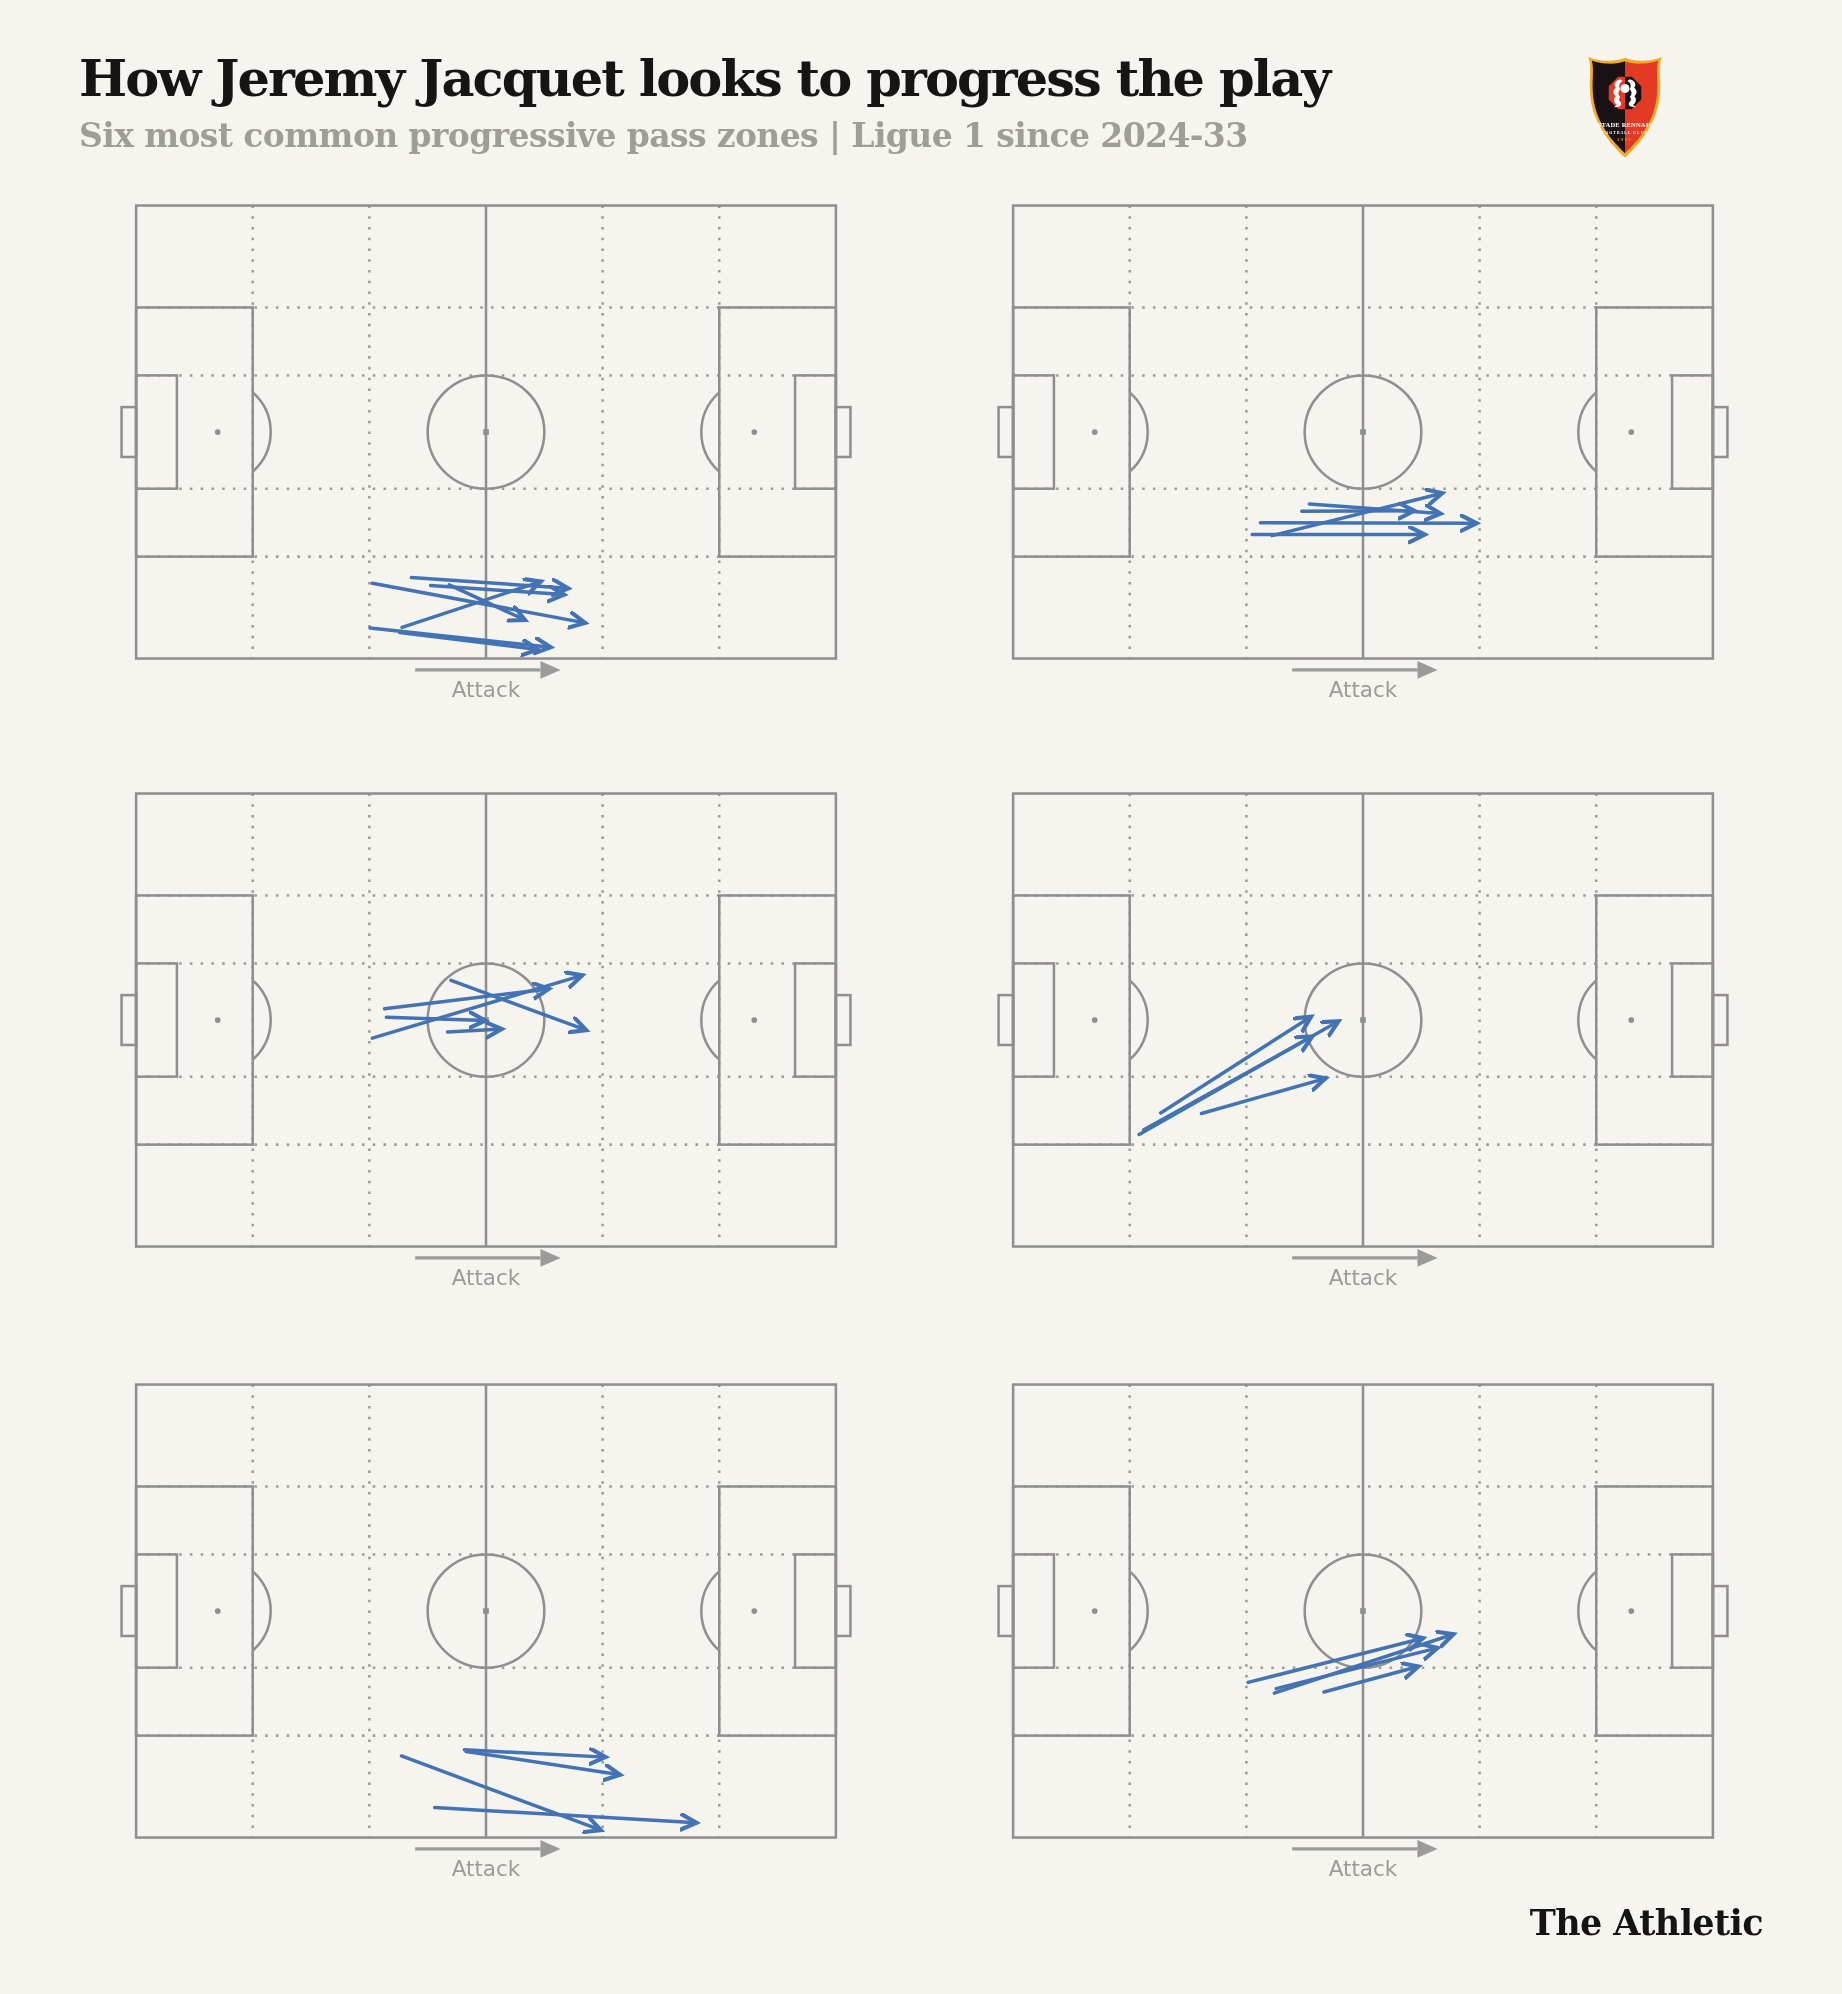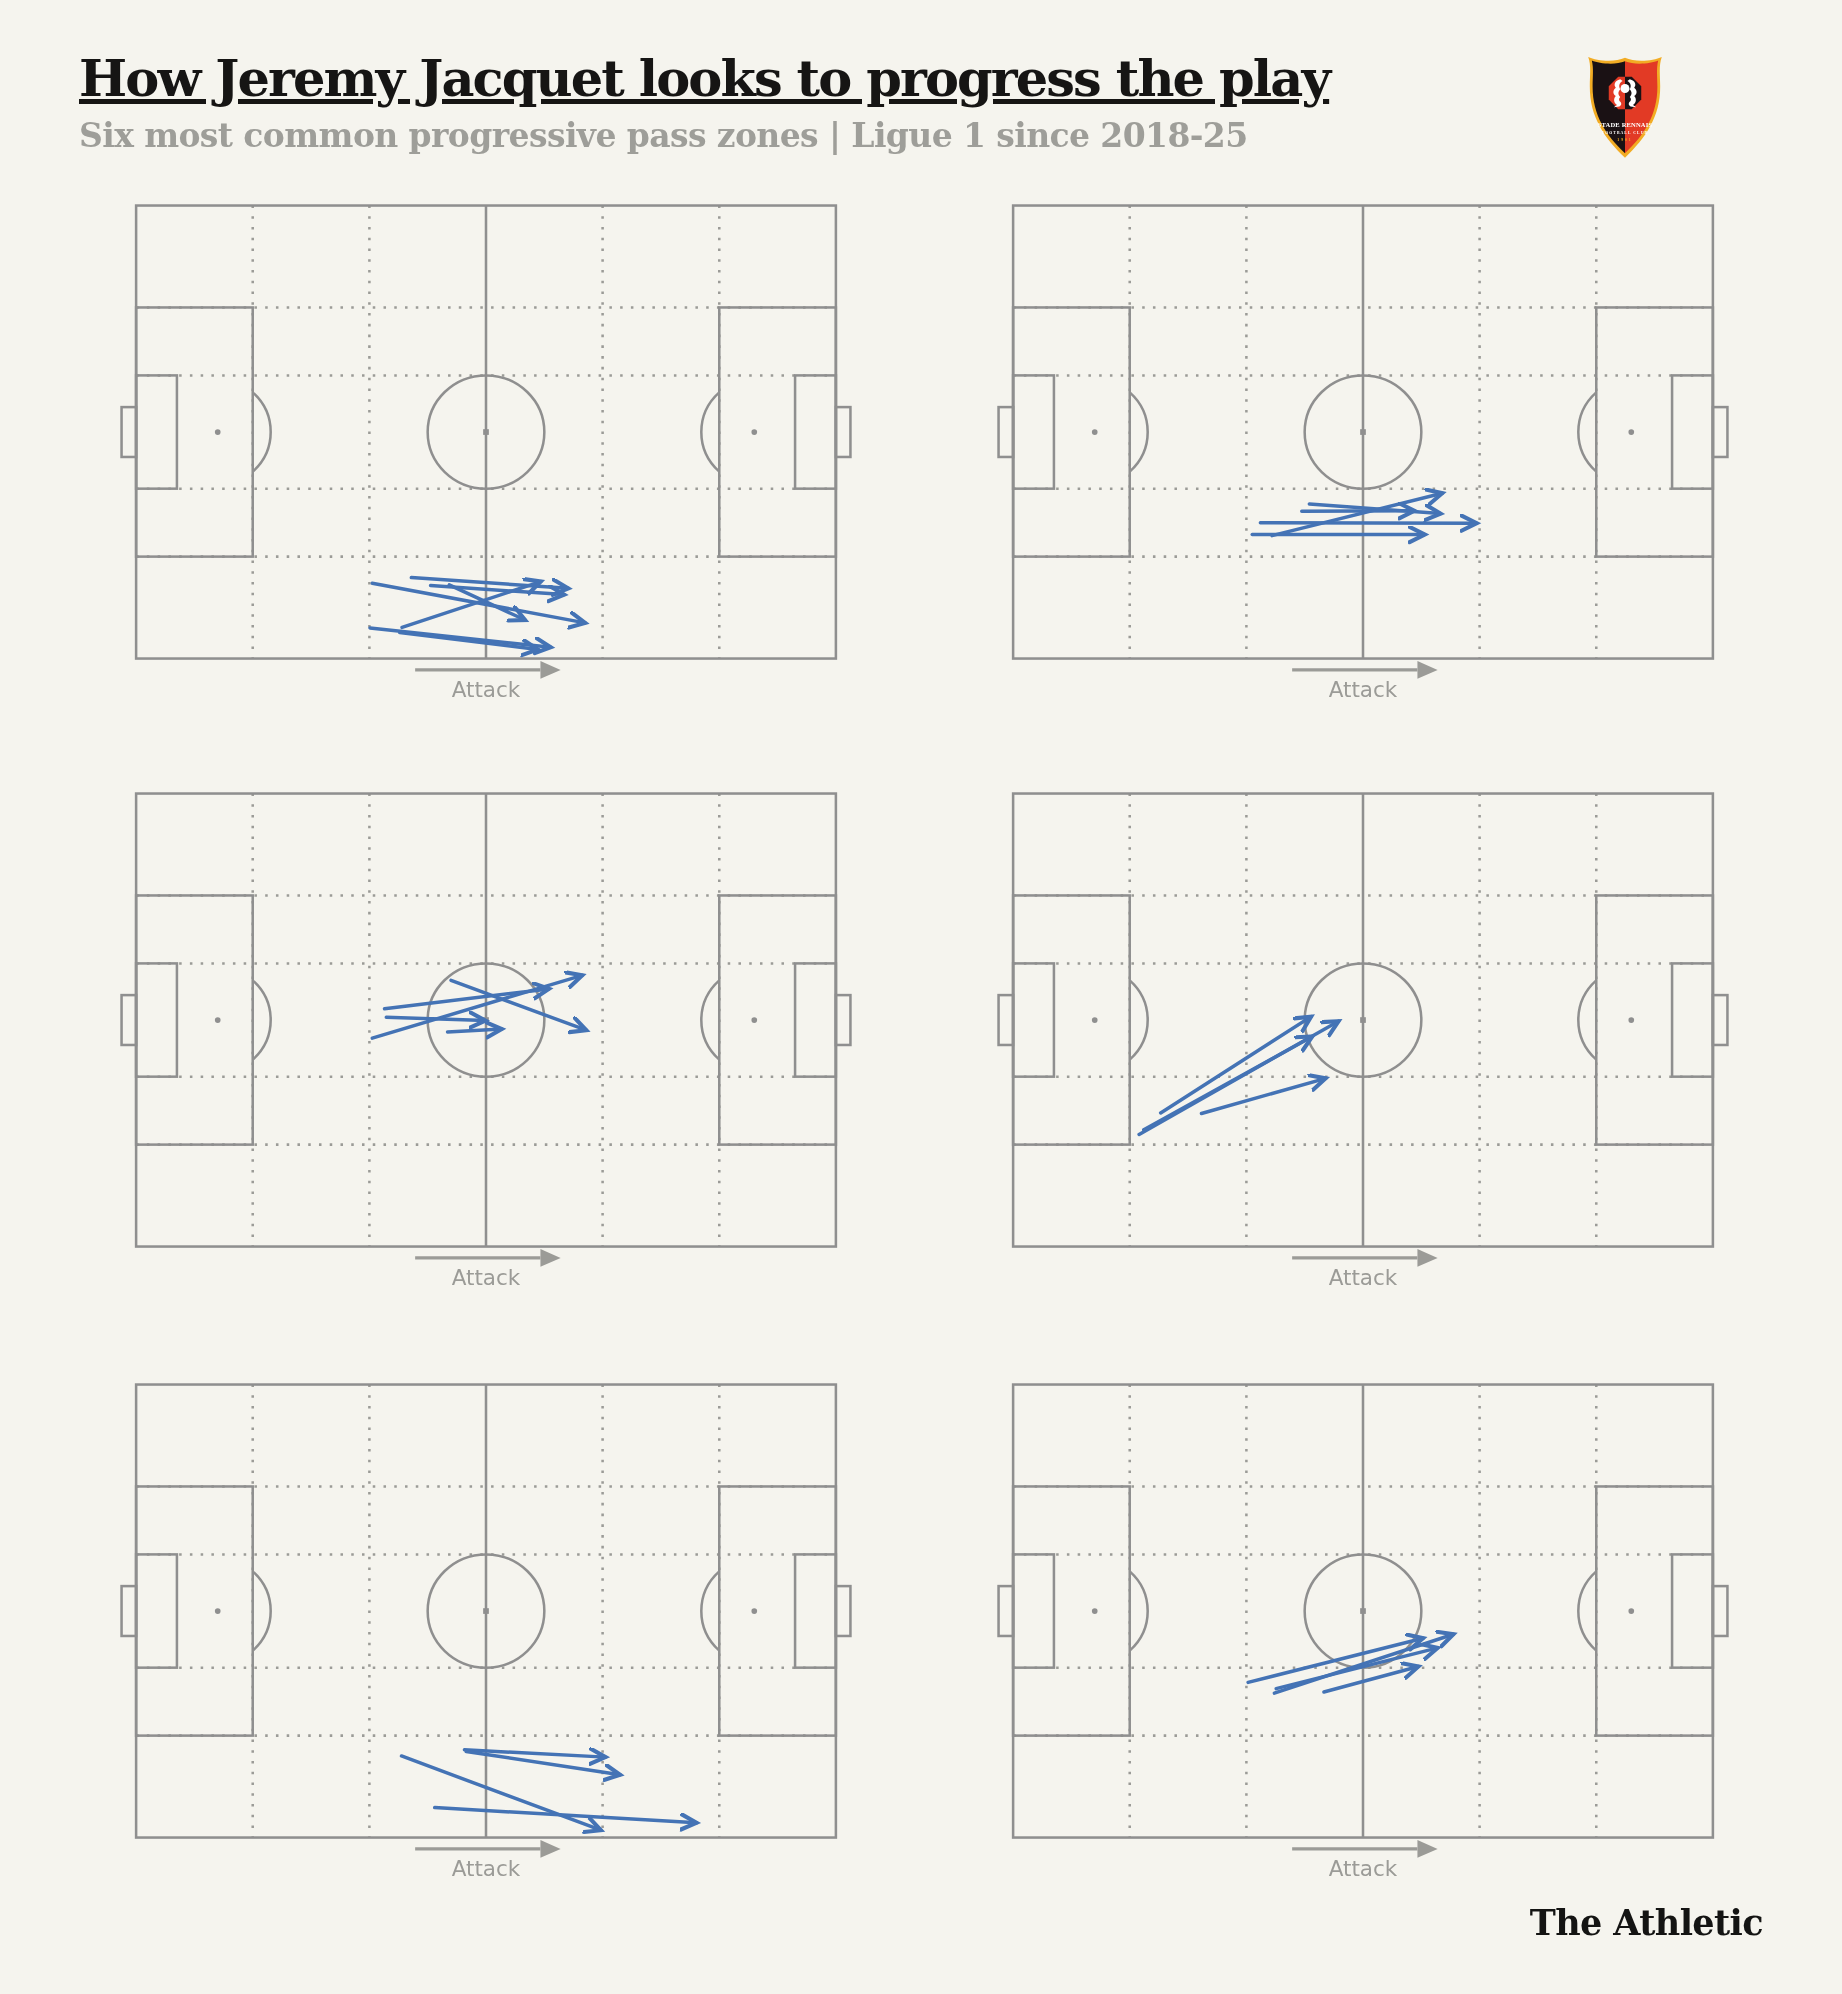--- a/index.html
+++ b/index.html
@@ -1,19 +1,19 @@
 <!DOCTYPE html>
 <html style="font-size:10px"><head>
 <meta charset="utf-8">
 <style>
   html,body{margin:0;padding:0;}
   body{background:#F5F4EE;font-family:"DejaVu Serif", serif;}
   .page{position:relative;width:1843px;height:1995px;background:#F5F4EE;overflow:hidden;}
   .title{position:absolute;left:79px;top:53px;margin:0;font-size:51px;line-height:1;
-         font-weight:bold;color:#161514;letter-spacing:-1.9px;font-family:"DejaVu Serif",serif;text-decoration:underline;}
+         font-weight:bold;color:#161514;letter-spacing:-1.9px;font-family:"DejaVu Serif",serif;}
   .subtitle{position:absolute;left:79px;top:119px;margin:0;font-size:33px;line-height:1;
          font-weight:bold;color:#9E9E99;letter-spacing:-0.6px;font-family:"DejaVu Serif",serif;}
   .crest{position:absolute;left:1585px;top:54px;width:80px;height:109px;}
   .crest text{font-family:"Liberation Serif",serif;font-weight:bold;}
   .pitch-cell{position:absolute;width:732px;height:503px;text-decoration:underline;}
   .cell-r1c1{left:120px;top:203px;}
   .cell-r1c2{left:997px;top:203px;}
   .cell-r2c1{left:120px;top:791px;}
   .cell-r2c2{left:997px;top:791px;}
   .cell-r3c1{left:120px;top:1382px;}
@@ -21,21 +21,21 @@
   .pitch-svg{width:732px;height:503px;display:block;}
   .wordmark{position:absolute;right:80px;top:1905px;margin:0;font-size:35px;line-height:1;
          font-weight:bold;color:#141413;letter-spacing:-0.6px;font-family:"DejaVu Serif",serif;}
 </style>
 </head>
 <body>
 
 <div class="page">
 
   <h1 class="title">How Jeremy Jacquet looks to progress the play</h1>
-  <p class="subtitle">Six most common progressive pass zones | Ligue 1 since 2018-25</p>
+  <p class="subtitle">Six most common progressive pass zones | Ligue 1 since 2024-33</p>
 
   <svg class="crest" viewBox="0 0 100 135">
     <path d="M50,4 C37,10 15,8 4,3 C8,14 6,26 6,40 C6,78 24,104 50,129 C76,104 94,78 94,40 C94,26 92,14 96,3 C85,8 63,10 50,4 Z" fill="#F2AC24"></path>
     <clipPath id="shieldClip">
       <path d="M50,8.5 C38,13.5 18,11.5 8.5,7.5 C11,17 9.5,28 9.5,40 C9.5,76 26,100.5 50,123.5 C74,100.5 90.5,76 90.5,40 C90.5,28 89,17 91.5,7.5 C82,11.5 62,13.5 50,8.5 Z"></path>
     </clipPath>
     <g clip-path="url(#shieldClip)">
       <rect x="0" y="0" width="50" height="135" fill="#1A1114"></rect>
       <rect x="50" y="0" width="50" height="135" fill="#E23A25"></rect>
     </g>

